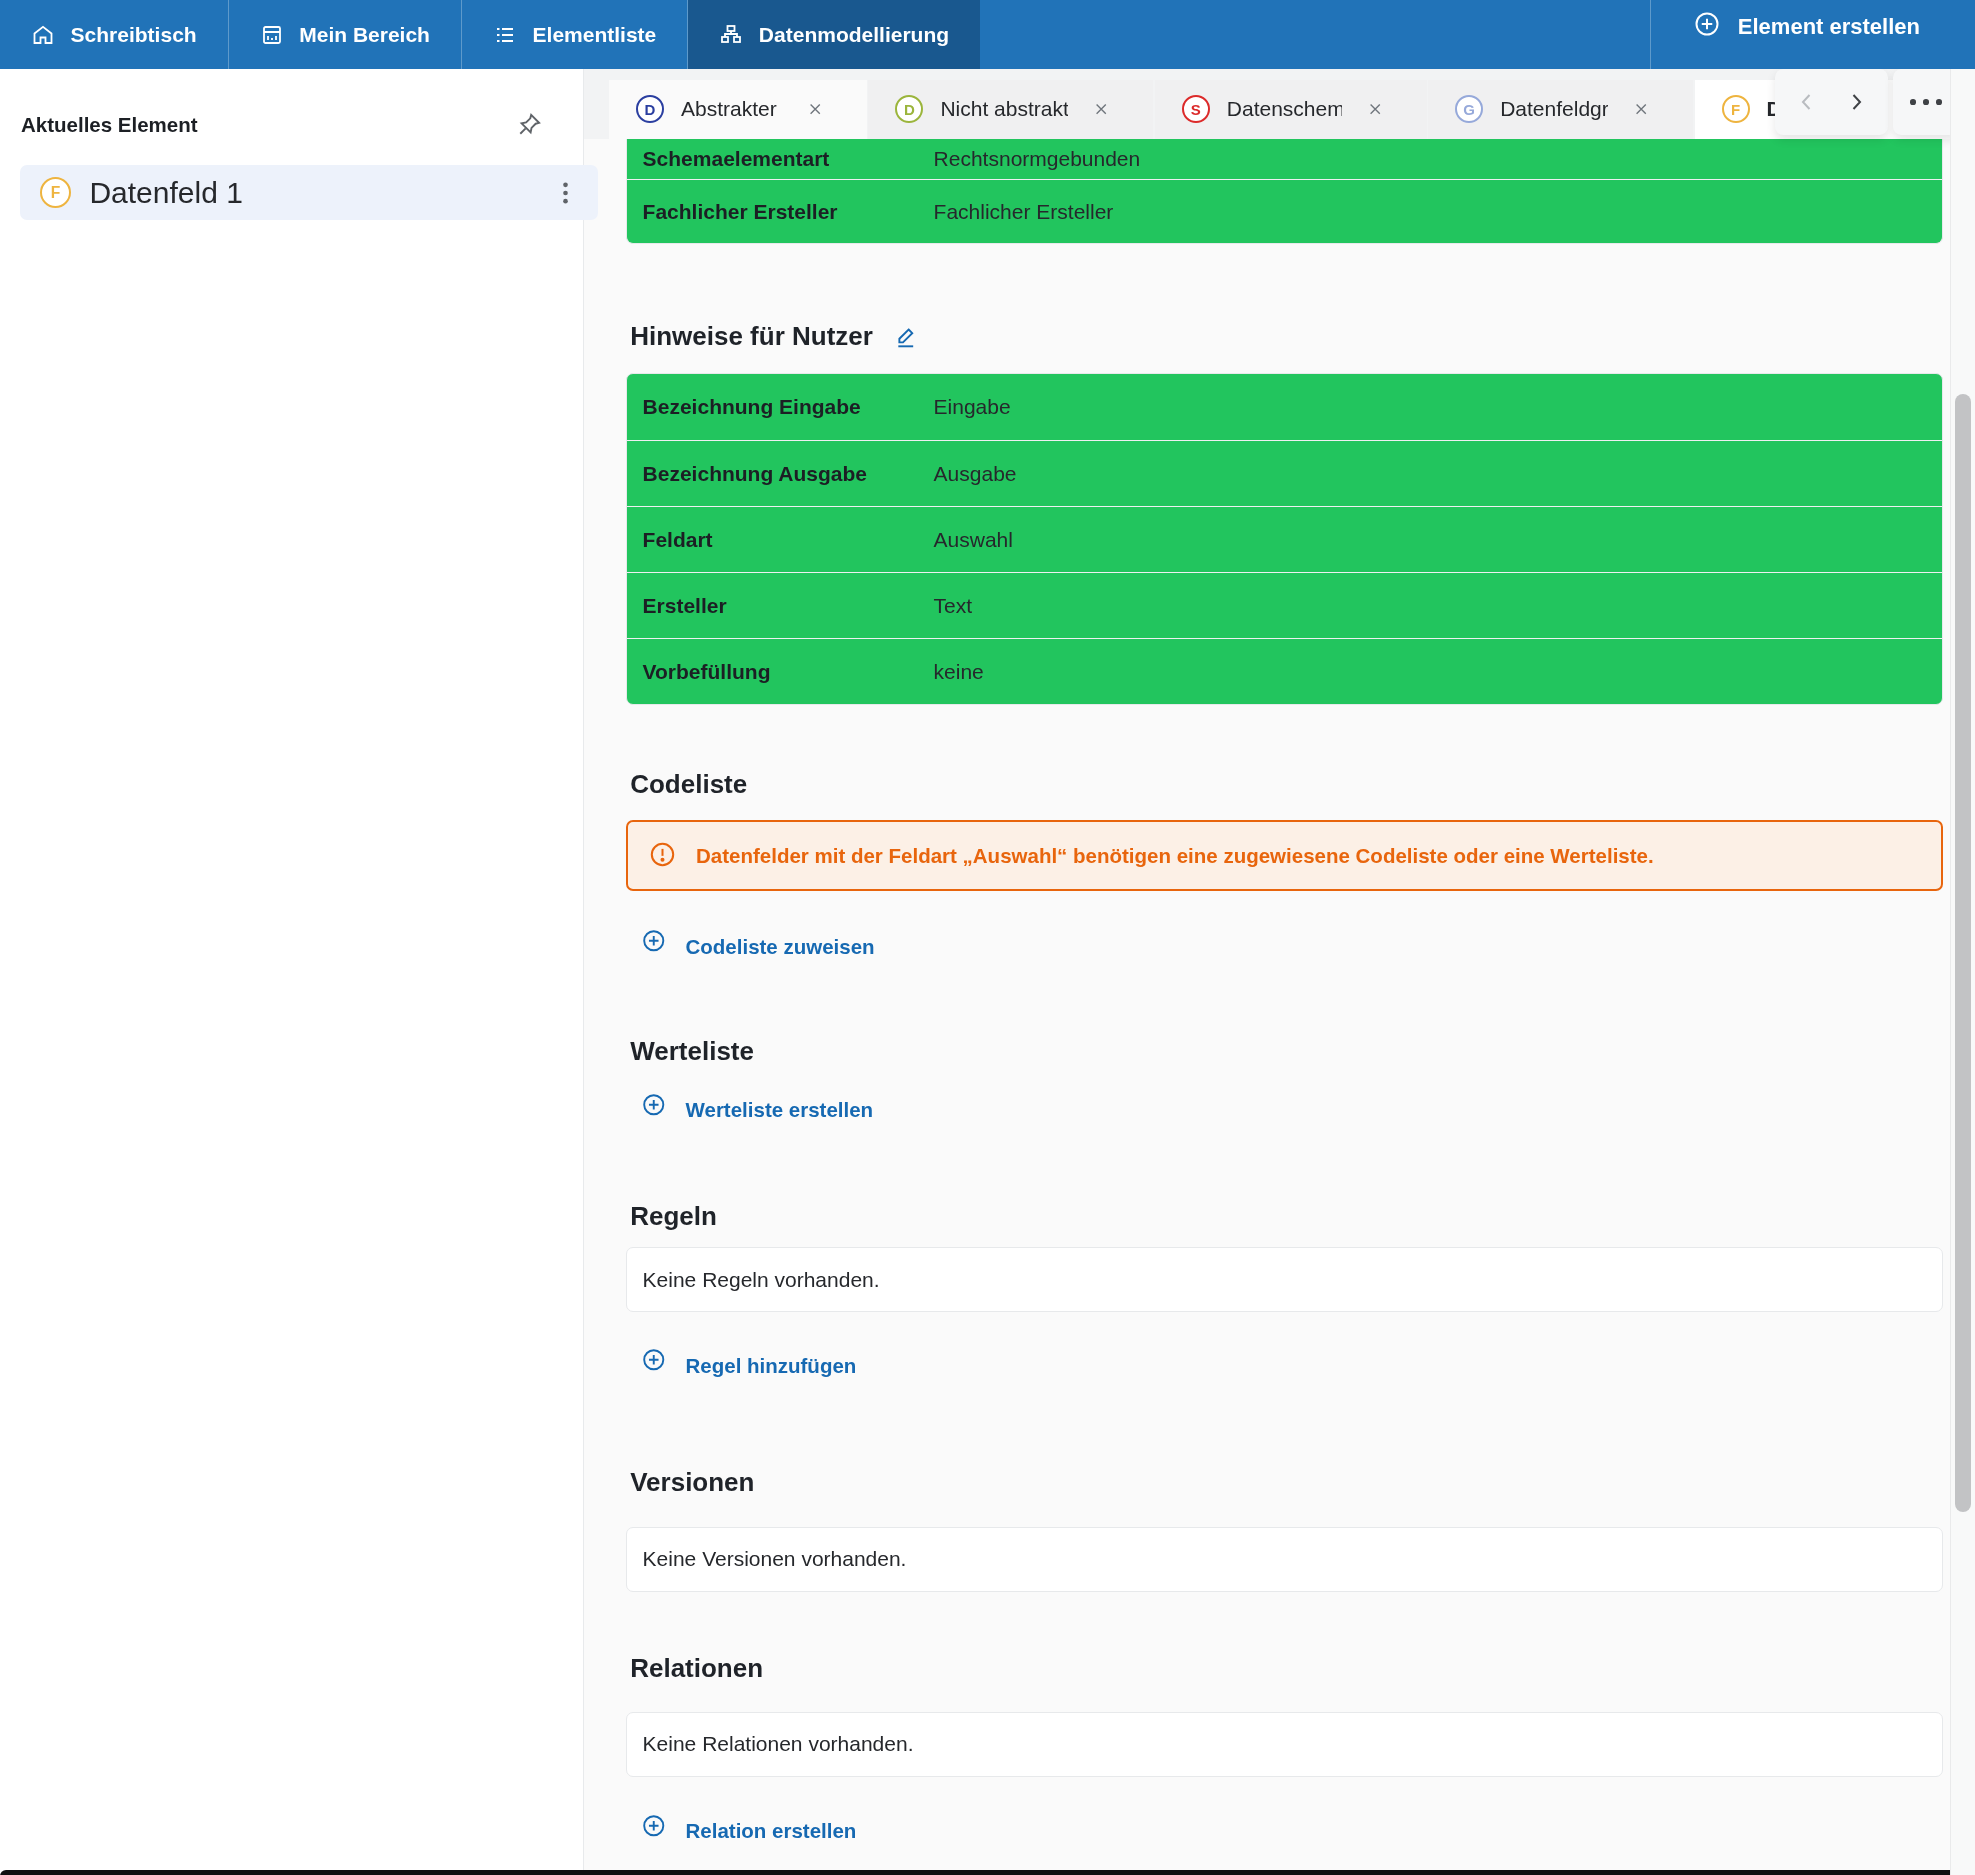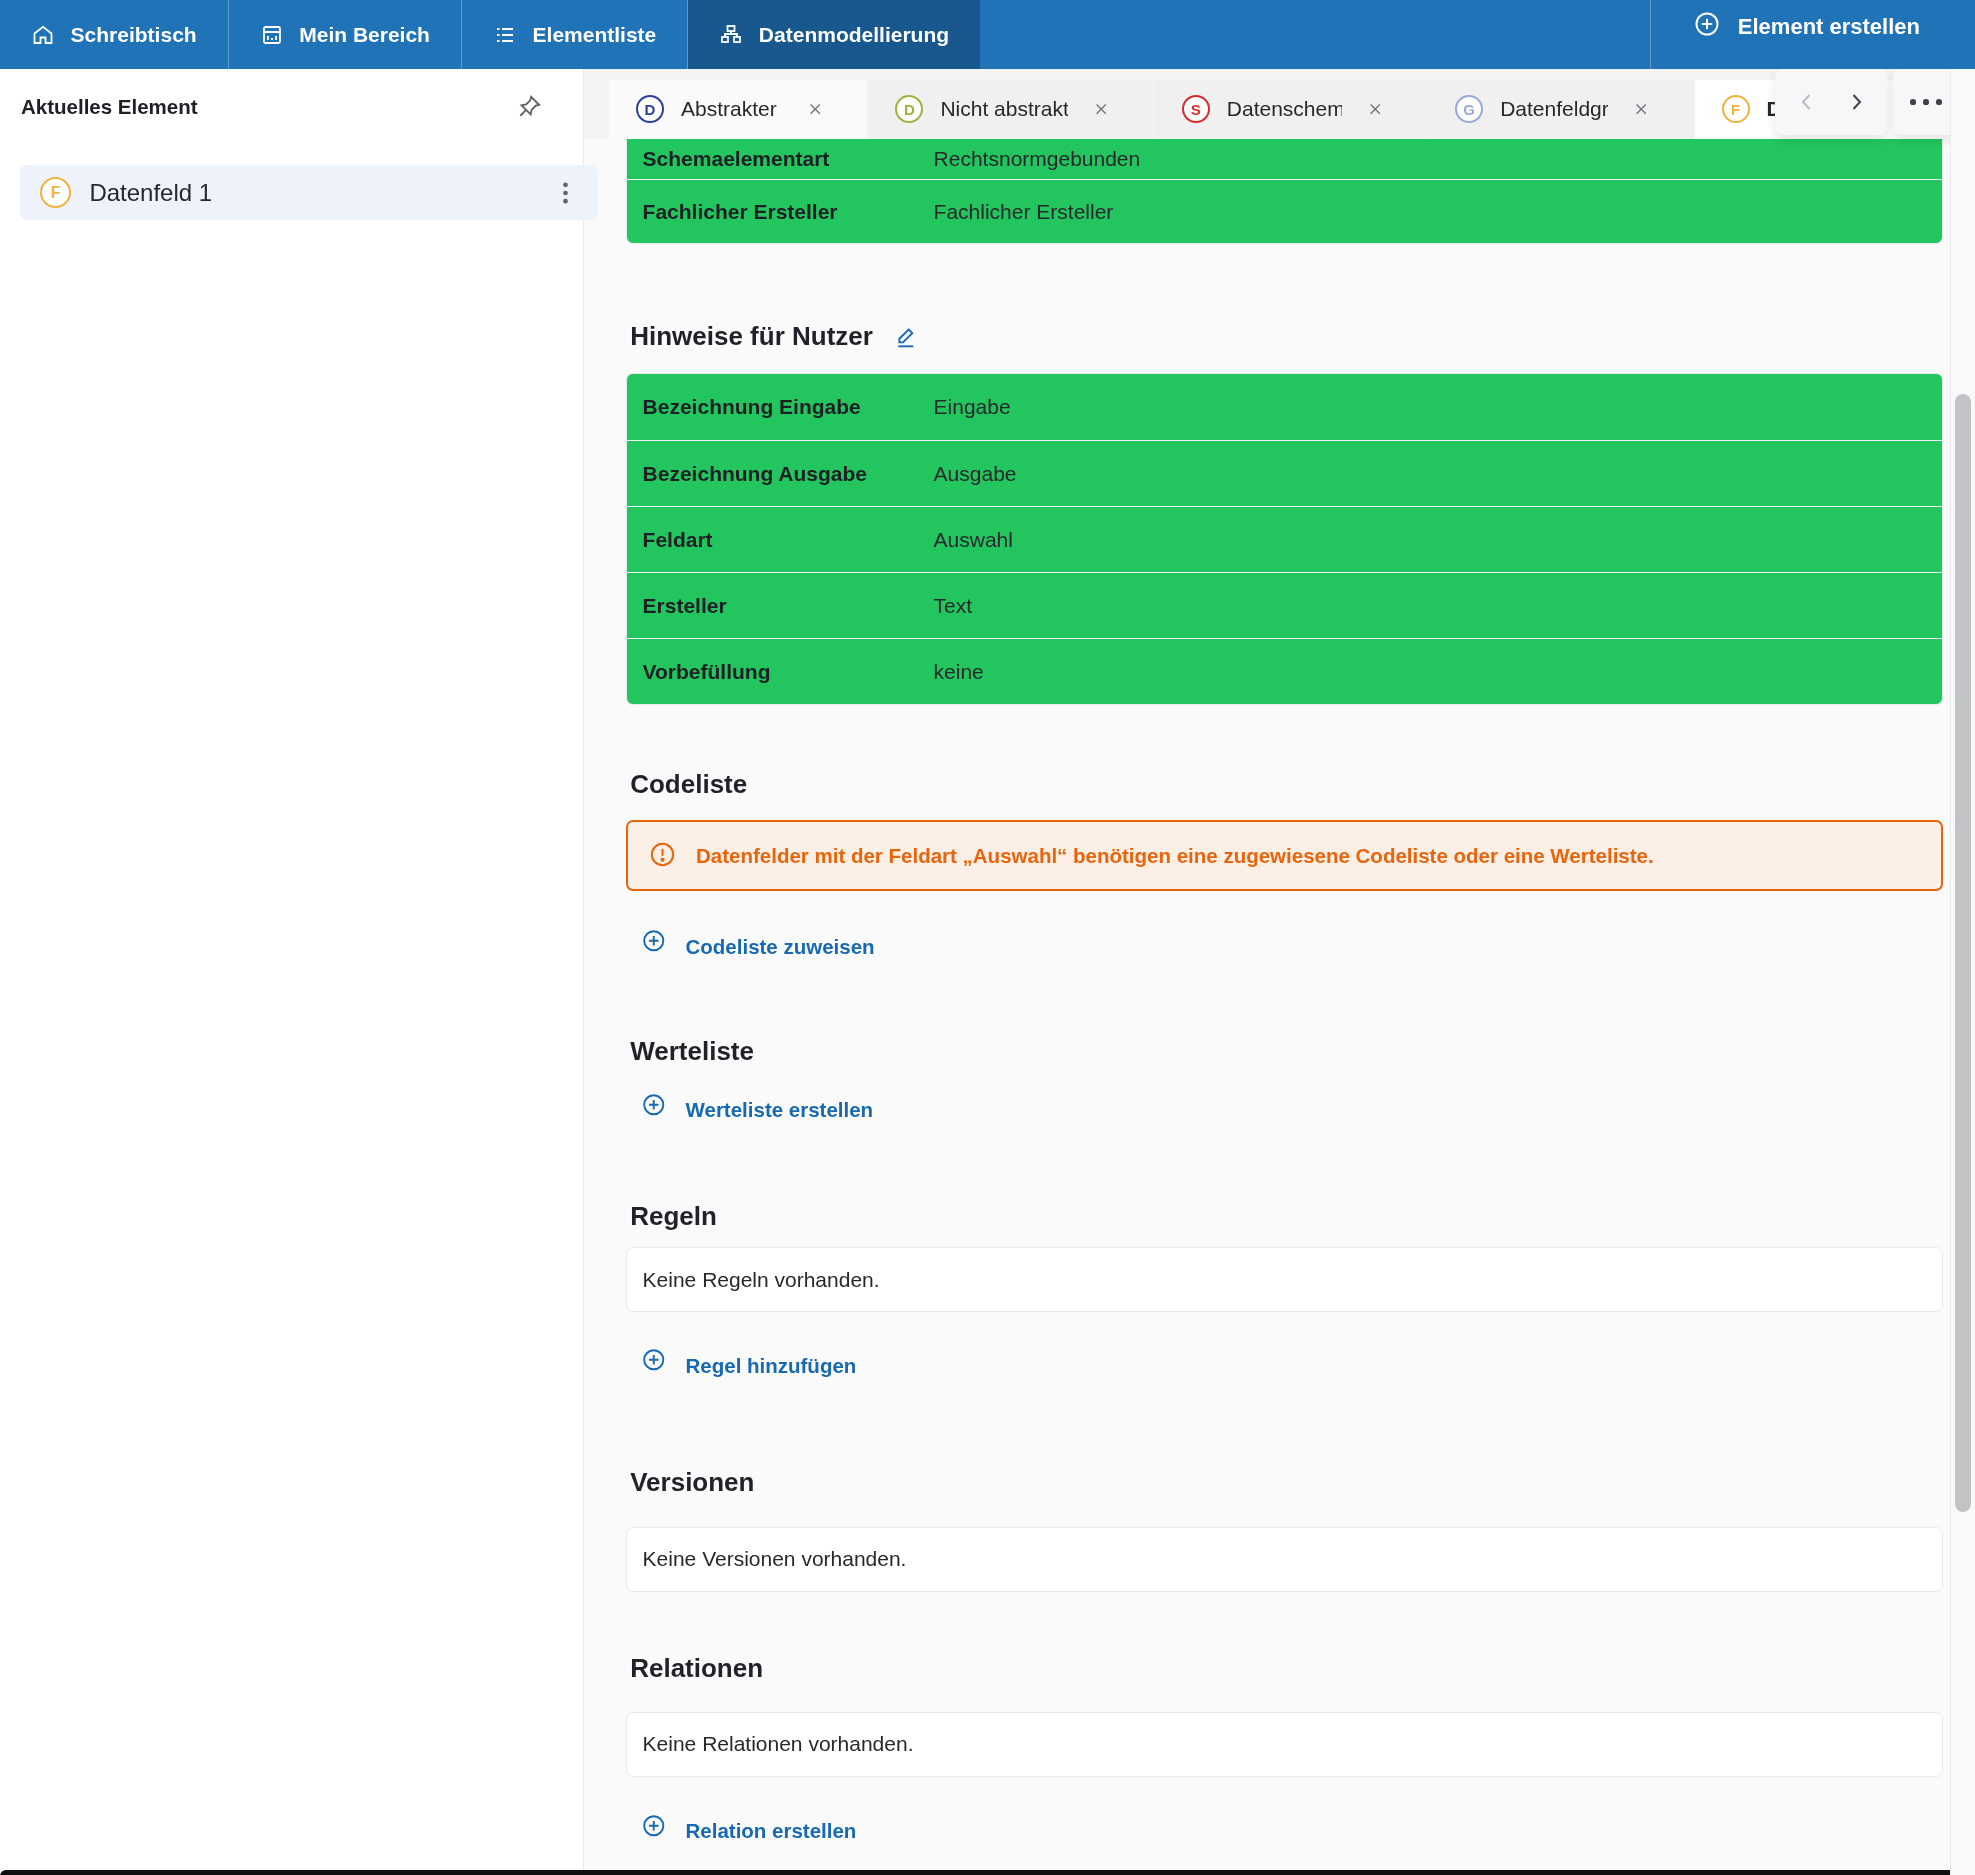--- a/index.html
+++ b/index.html
@@ -17,34 +17,34 @@
   .nav-spacer{flex:1;}
   .nav-create{display:flex;align-items:center;gap:17px;padding:0 55px 16px 42px;color:#fff;
               font-size:22px;font-weight:600;border-left:1.4px solid rgba(255,255,255,.28);
               background:none;border-top:none;border-bottom:none;border-right:none;cursor:pointer;
               font-family:"Liberation Sans",sans-serif;}
 
   
   .sidebar{position:absolute;left:0;top:69px;width:583px;bottom:0;background:#fff;
            border-right:0.7px solid #e8eaec;z-index:10;}
   .sidebar-head{display:flex;align-items:center;justify-content:space-between;
-                padding:24px 40px 0 21px;}
+                padding:42px 40px 0 21px;}
   .sidebar-title{font-size:20.5px;font-weight:700;color:#1d2025;}
   .pin-btn{background:none;border:none;padding:0;cursor:pointer;line-height:0;}
   .current-item{position:absolute;left:20px;top:96px;width:540px;height:55px;background:#edf2fb;
                 border-radius:7px;display:flex;align-items:center;padding:0 18.4px 0 20px;cursor:pointer;}
   .badge{border-radius:50%;display:flex;align-items:center;justify-content:center;
          font-weight:700;background:#fff;box-sizing:border-box;}
   .badge.f{color:#eeb43f;border:2.1px solid #eeb43f;}
   .badge.d-navy{color:#2b3fa0;border:2.1px solid #2b3fa0;}
   .badge.d-green{color:#9bb53c;border:2.1px solid #9bb53c;}
   .badge.s-red{color:#dc2a2a;border:2.1px solid #dc2a2a;}
   .badge.g-blue{color:#96a9da;border:2.1px solid #96a9da;}
   .badge.big{width:31px;height:31px;font-size:15.6px;}
-  .current-label{margin-left:18.4px;font-size:24px;color:#26282c;flex:1;}
+  .current-label{margin-left:18.4px;font-size:30px;color:#26282c;flex:1;}
   .kebab{background:none;border:none;cursor:pointer;line-height:0;padding:4.2px;}
 
   
   .content{position:absolute;left:584px;top:69px;right:24px;bottom:0;background:#fafafa;overflow:hidden;}
   .tabwrap{height:70px;background:#f2f3f4;padding-top:10.6px;box-sizing:border-box;display:flex;}
   .tab{height:59px;display:flex;align-items:center;box-sizing:border-box;
        padding:0 40px 0 27px;position:relative;cursor:pointer;margin-right:1.4px;}
   .tab .badge{width:28px;height:28px;font-size:15px;flex:none;}
   .tab-label{margin-left:17px;font-size:21px;color:#26282c;white-space:nowrap;overflow:hidden;}
   .tab-close{background:none;border:none;cursor:pointer;line-height:0;padding:2.8px;margin-left:21px;flex:none;}

